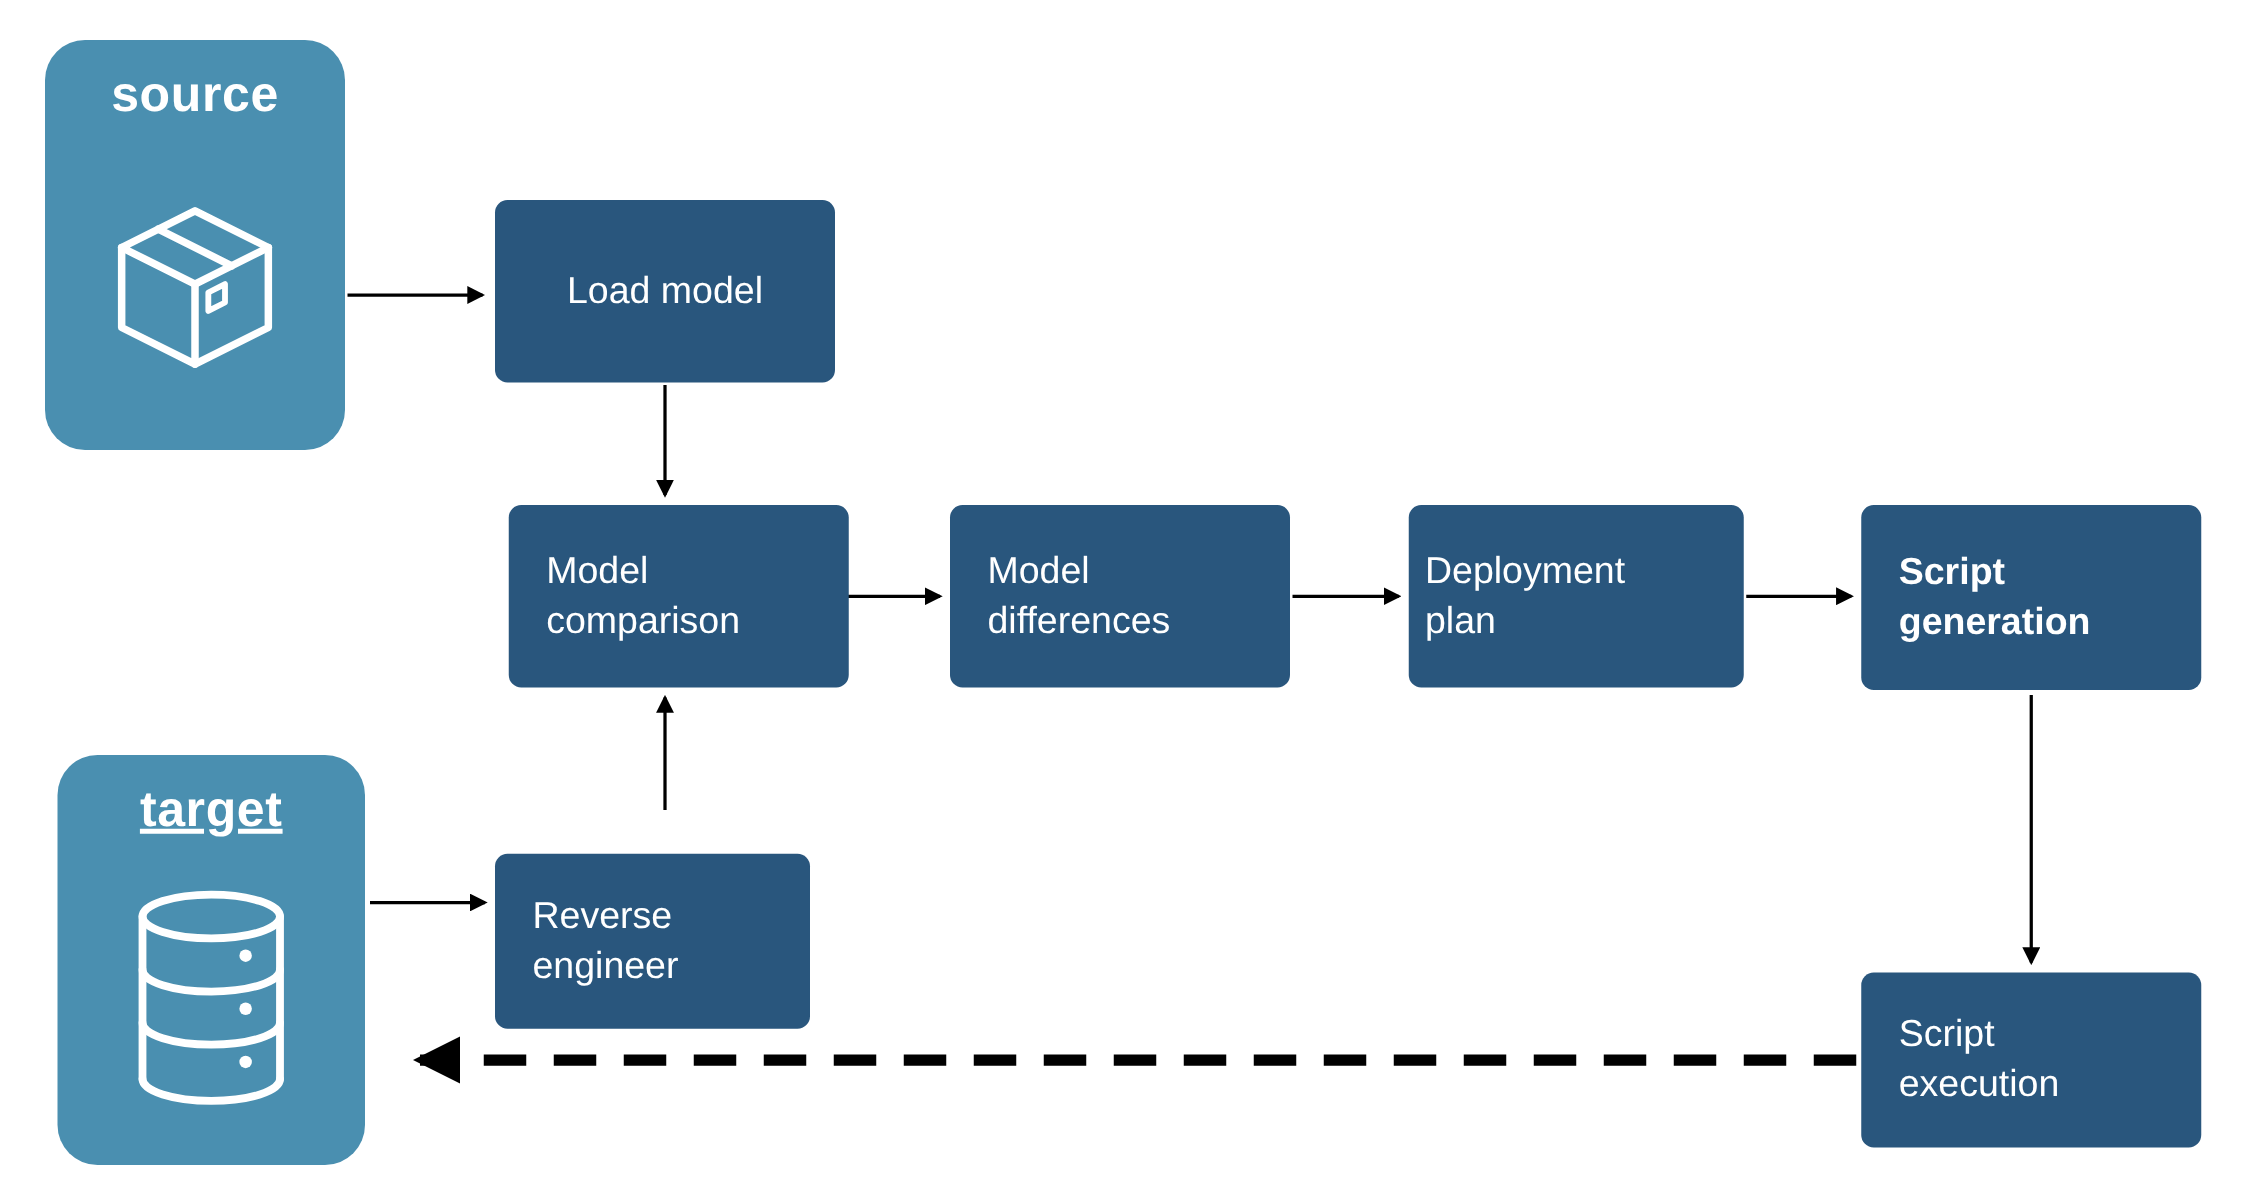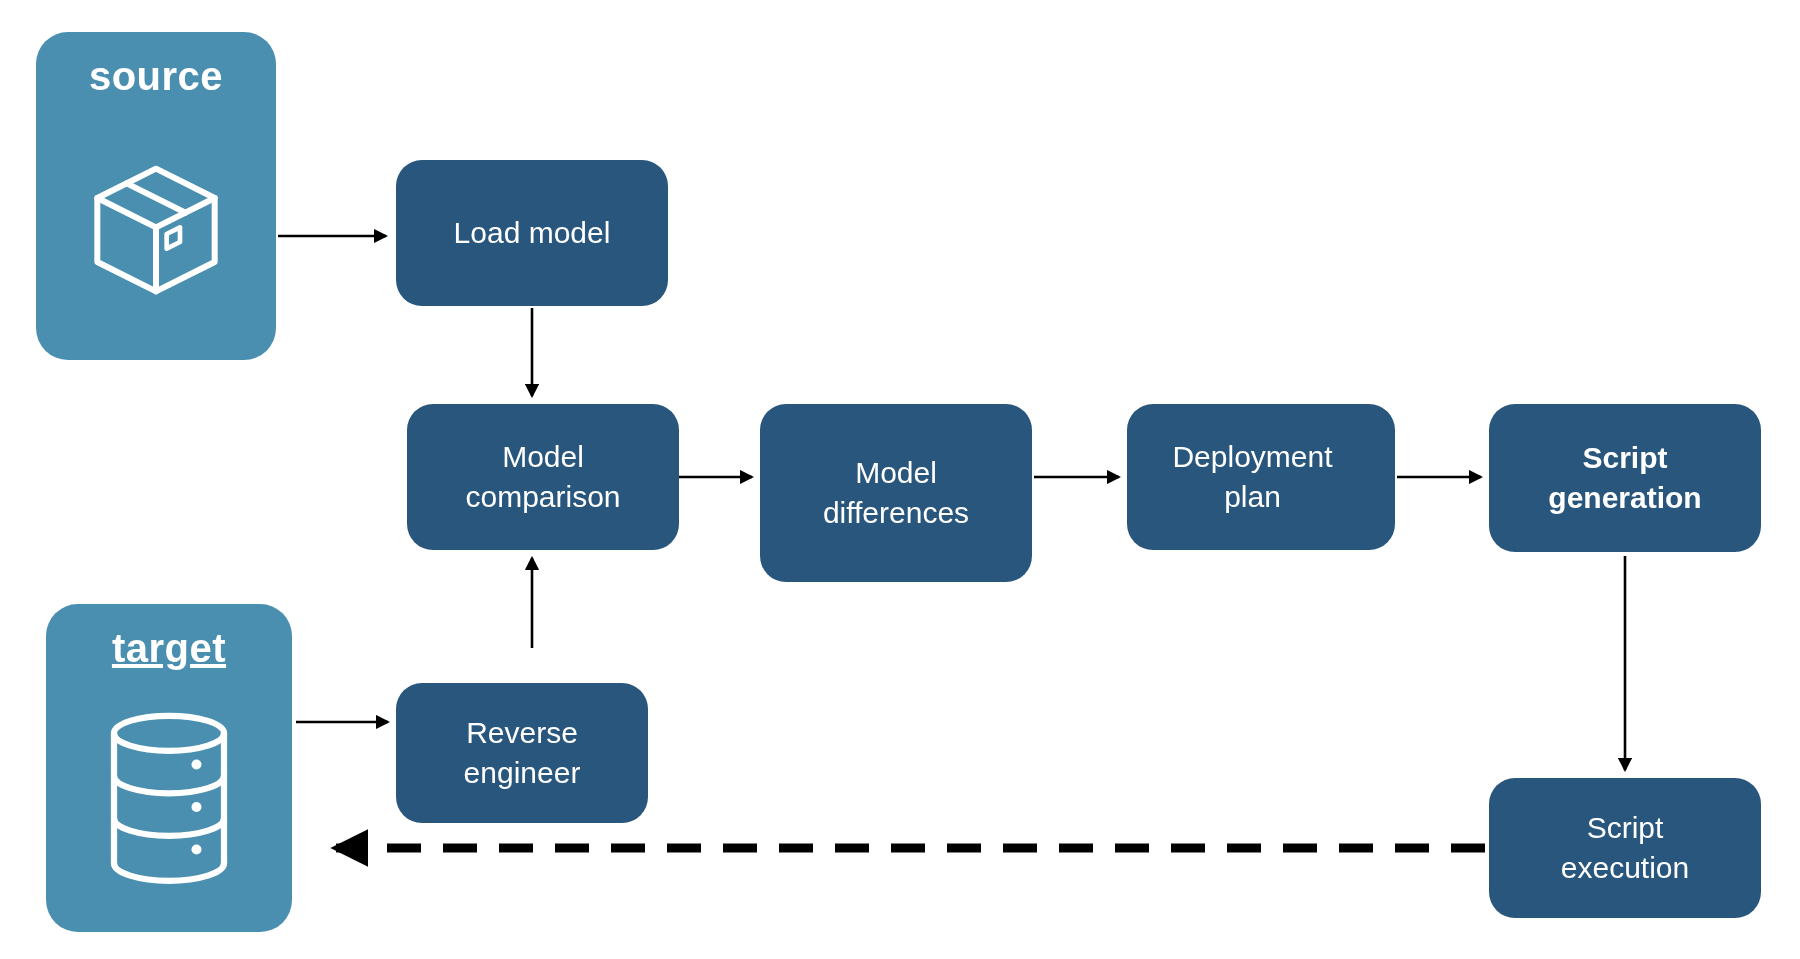--- a/index.html
+++ b/index.html
@@ -8,25 +8,25 @@
     position: relative;
     width: 1800px;
     height: 959px;
     background: var(--background, #ffffff);
     overflow: hidden;
   }
   .step {
     position: absolute;
     background: var(--step-fill, #29567d);
     color: var(--label-text, #ffffff);
-    border-radius: 26px;
+    border-radius: 10px;
     display: flex;
     align-items: center;
     justify-content: center;
-    text-align: center;
+    text-align: left;
     font-size: 30px;
     line-height: 1.35;
     padding: 0 30px;
   }
   .endpoint {
     position: absolute;
     background: var(--endpoint-fill, #4a8fb0);
     color: var(--label-text, #ffffff);
     border-radius: 32px;
     display: flex;
@@ -108,21 +108,21 @@
   </div>
 
   <div class="step" style="left:396px; top:160px; width:272px; height:146px;">
     <span>Load model</span>
   </div>
 
   <div class="step" style="left:396px; top:404px; width:272px; height:146px;margin-left:11px;">
     <span>Model comparison</span>
   </div>
 
-  <div class="step" style="left:760px; top:404px; width:272px; height:178px;">
+  <div class="step" style="left:760px; top:404px; width:272px; height:146px;">
     <span>Model differences</span>
   </div>
 
   <div class="step" style="left:1127px; top:404px; width:268px; height:146px;padding-left:13px;">
     <span>Deployment plan</span>
   </div>
 
   <div class="step" style="left:1489px; top:404px; width:272px; height:148px;font-weight:bold;">
     <span>Script generation</span>
   </div>

